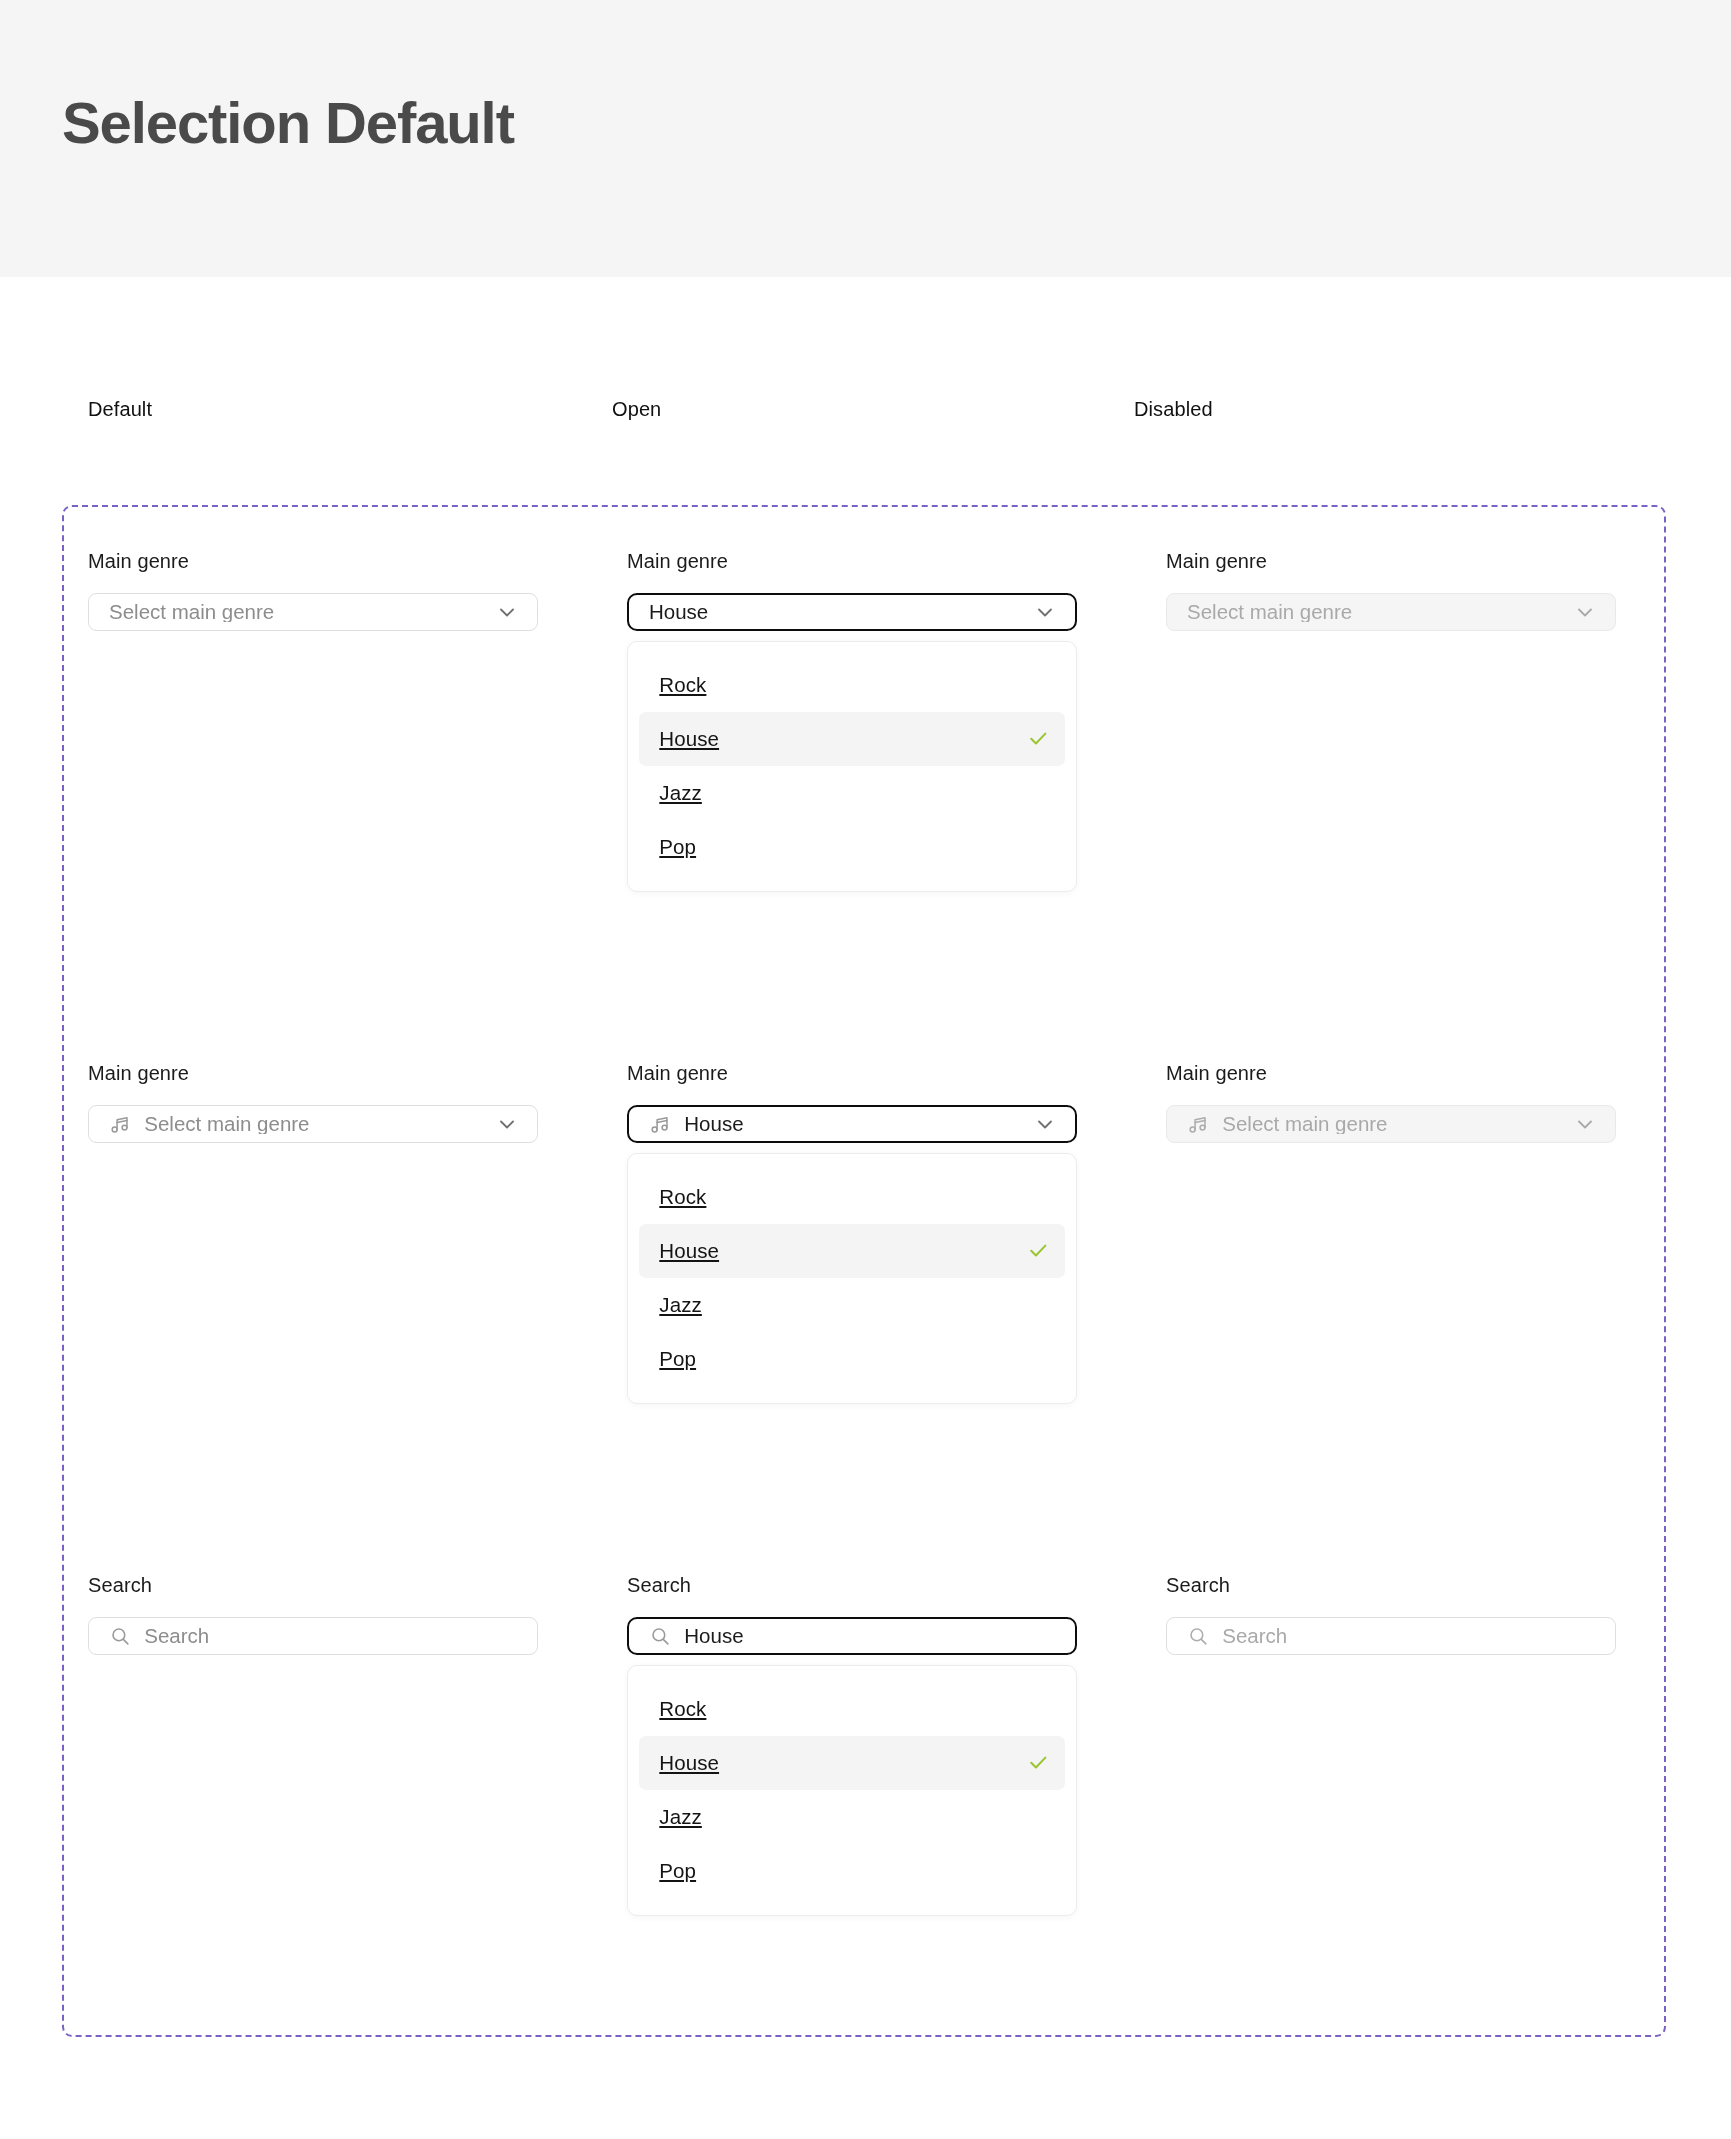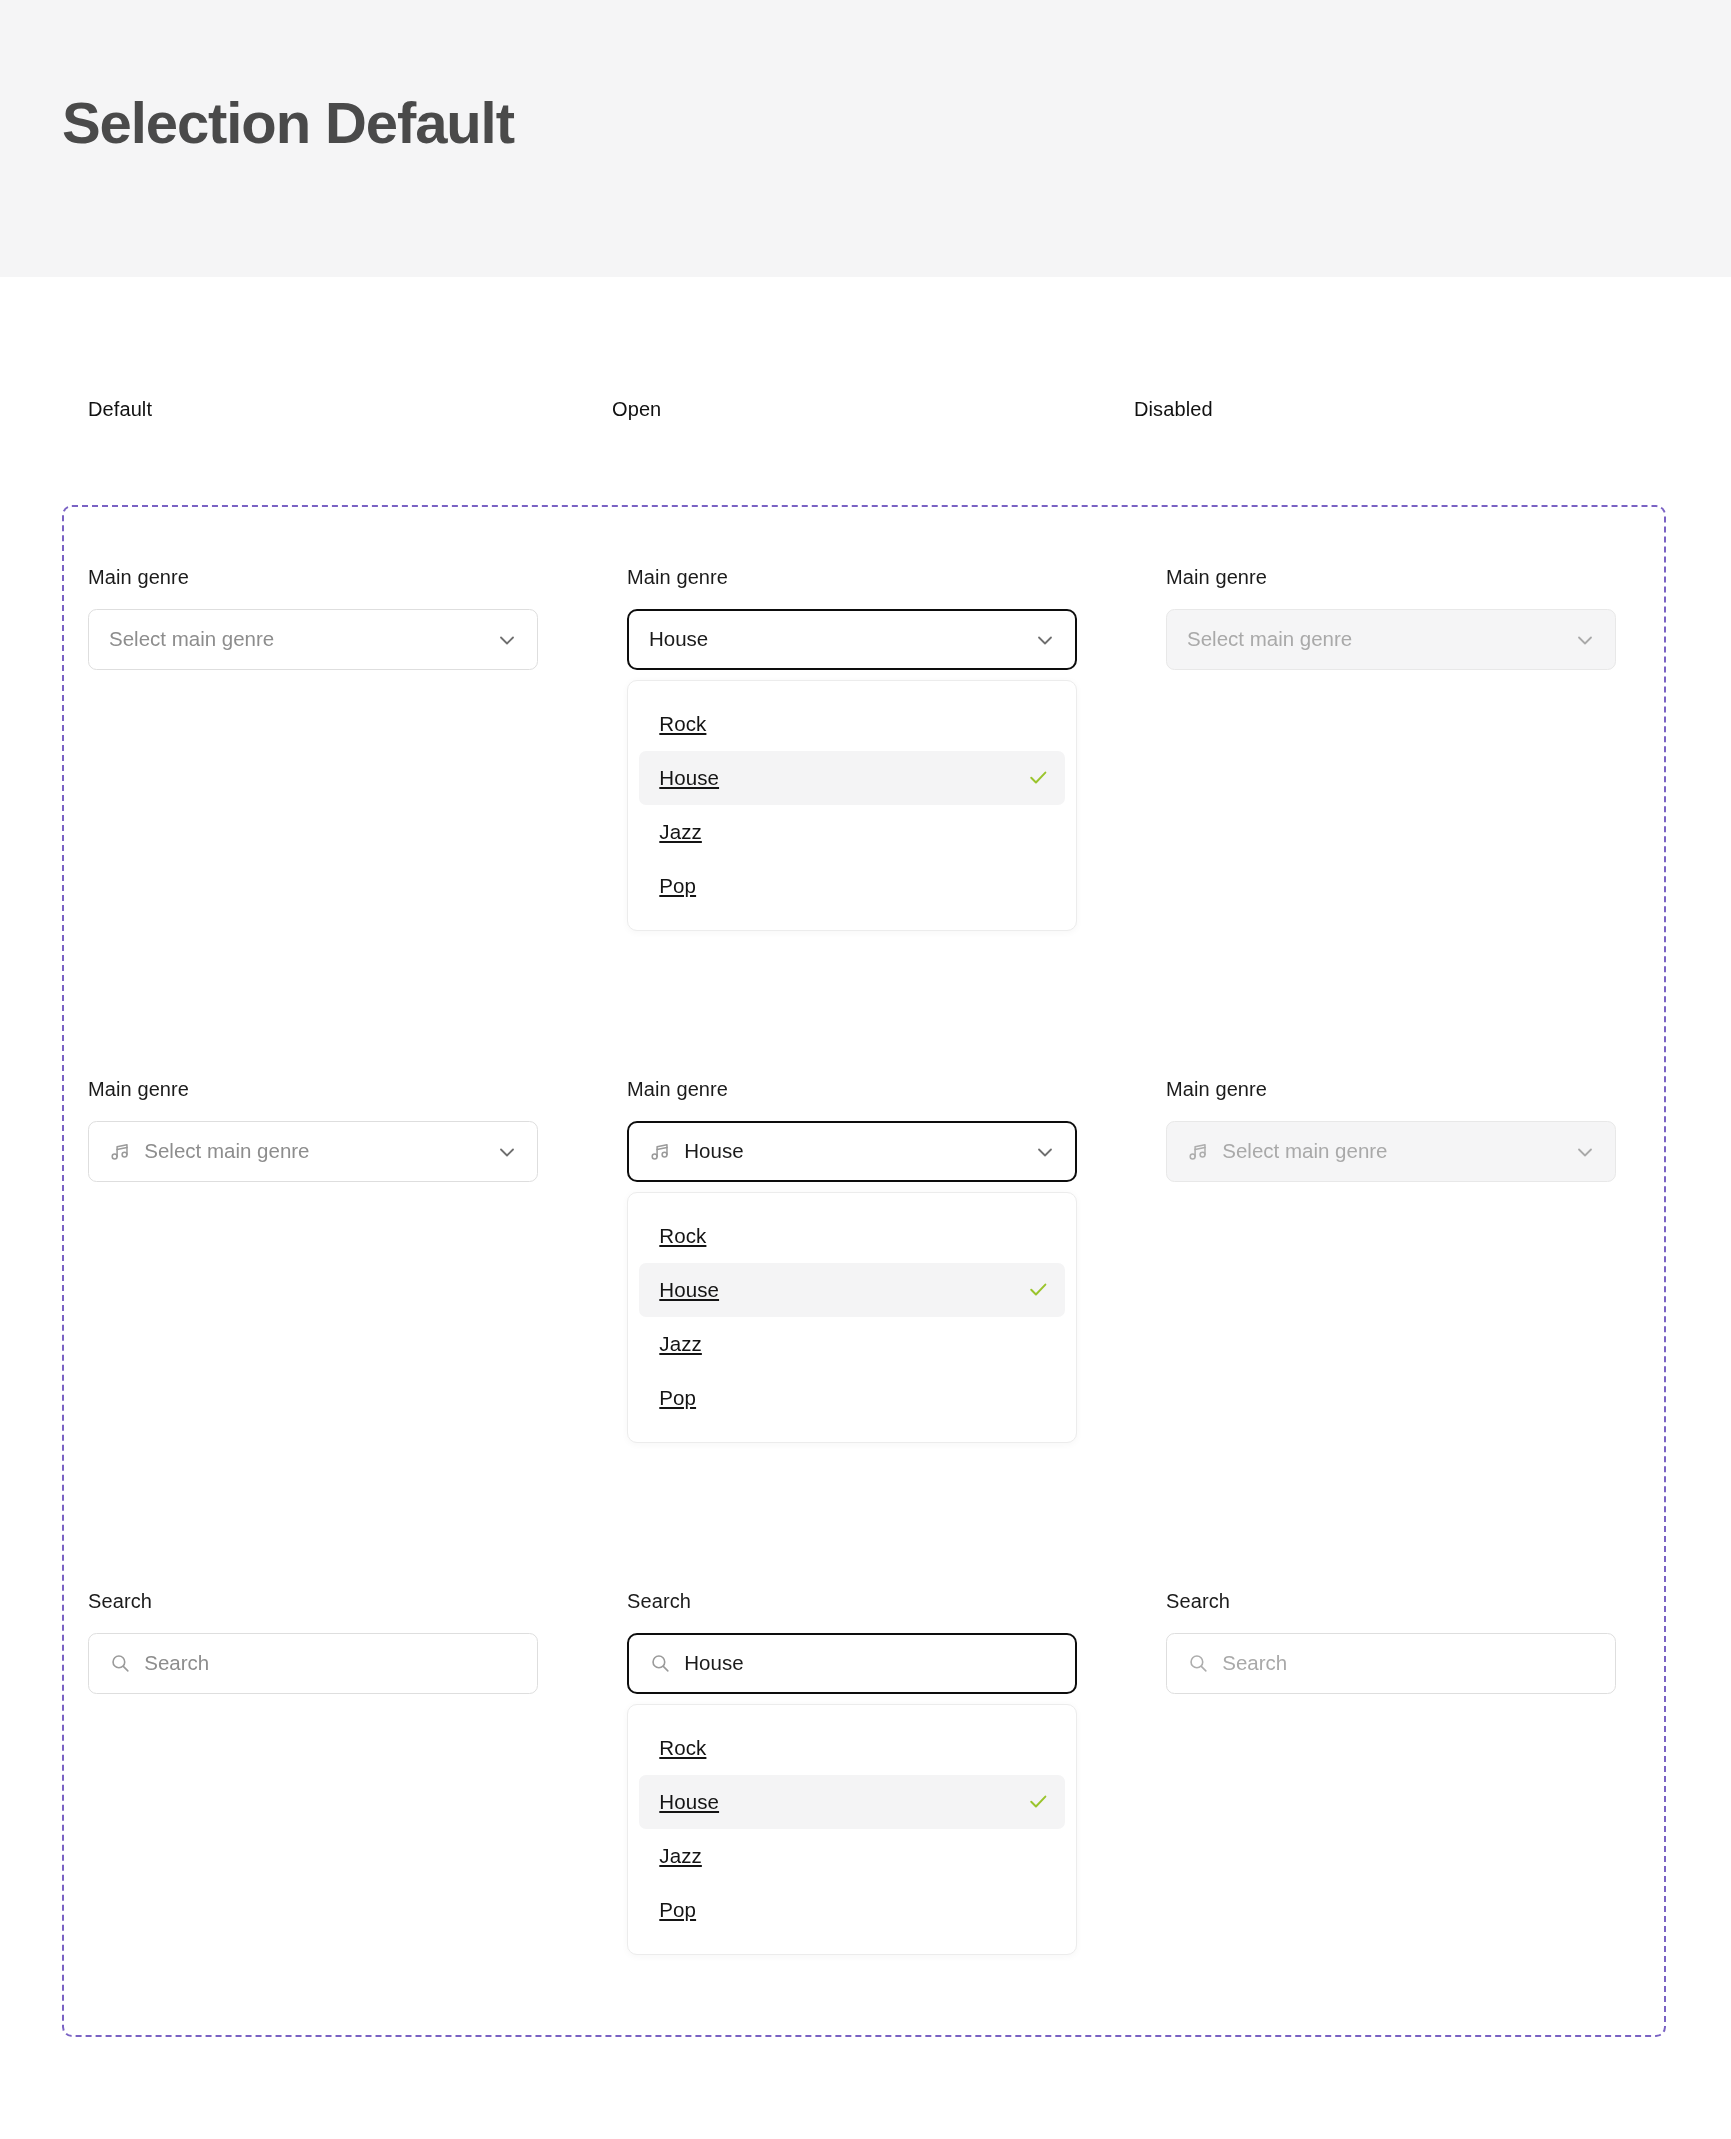--- a/index.html
+++ b/index.html
@@ -50,42 +50,41 @@
     width: 1604px;
     height: 1532px;
     border: 2.1px dashed #7a62c4;
     border-radius: 10px;
   }
 
   
   .cell {
     position: absolute;
     width: 450px;
-    margin-top: 16px;
   }
   .cell.col1 { left: 88px; }
   .cell.col2 { left: 627px; }
   .cell.col3 { left: 1166px; }
   .cell.row1 { top: 551px; }
   .cell.row2 { top: 1063px; }
   .cell.row3 { top: 1575px; }
 
   .field-label {
     font-size: 20px;
     color: #1b1b1b;
     line-height: 1;
     margin-bottom: 22px;
     letter-spacing: 0.1px;
   }
 
   
   .control {
     position: relative;
     width: 450px;
-    height: 61px;
+    height: 38px;
     background: #ffffff;
     border: 1.4px solid #dedede;
     border-radius: 8.5px;
     display: flex;
     align-items: center;
     padding: 0 18.4px 0 20px;
     gap: 12.7px;
   }
   .control.open {
     border: 2.8px solid #0d0d0d;

